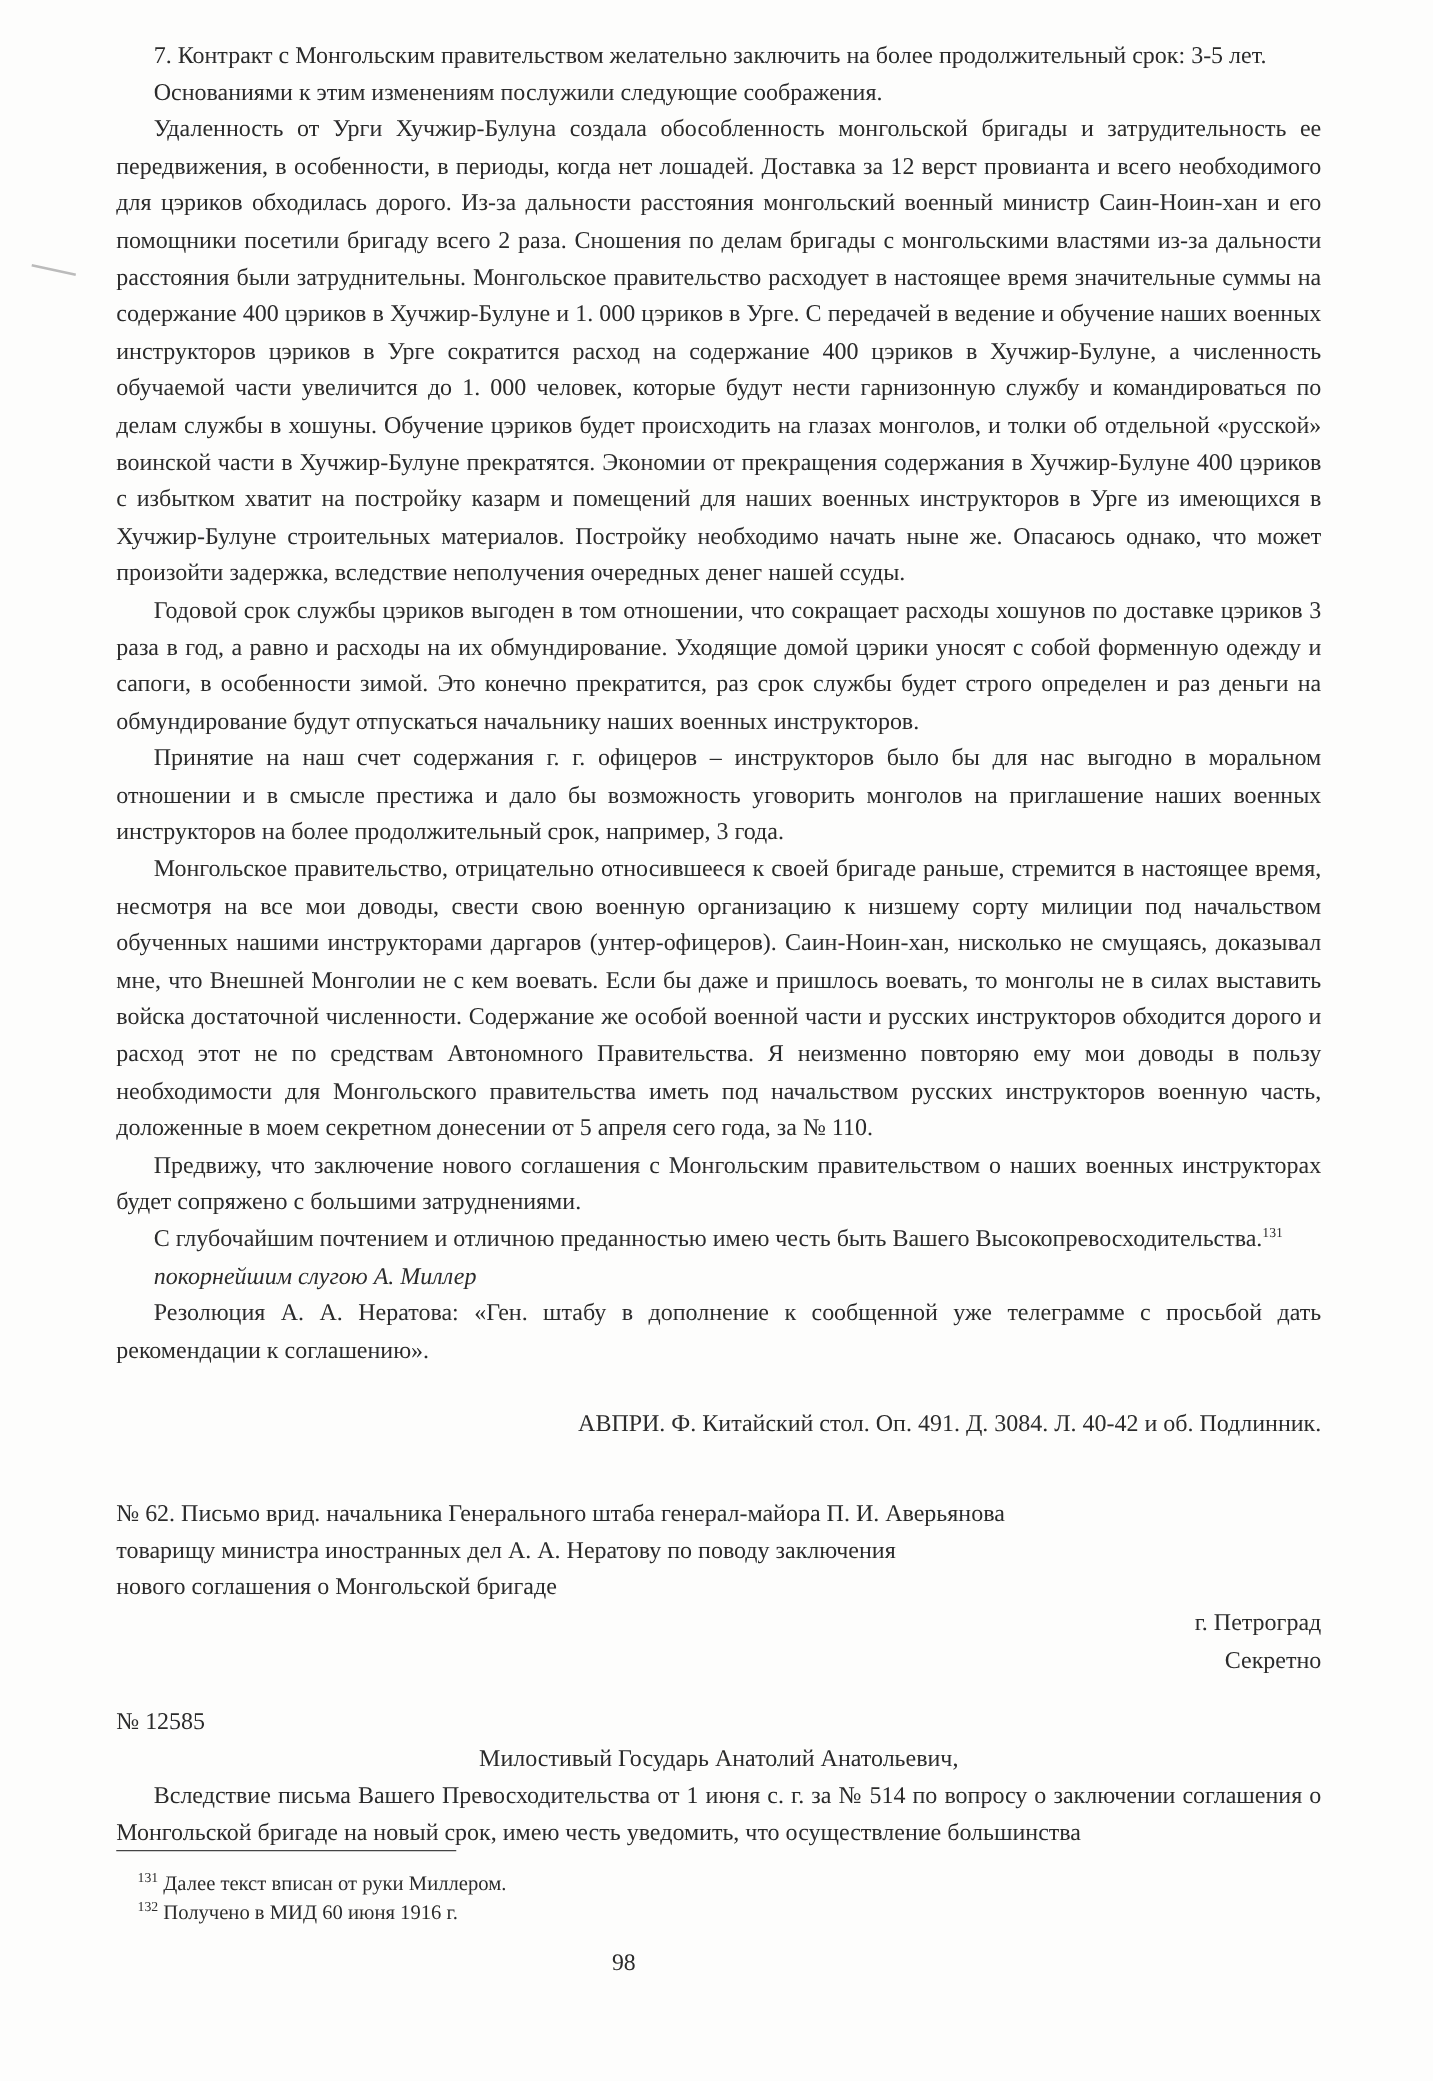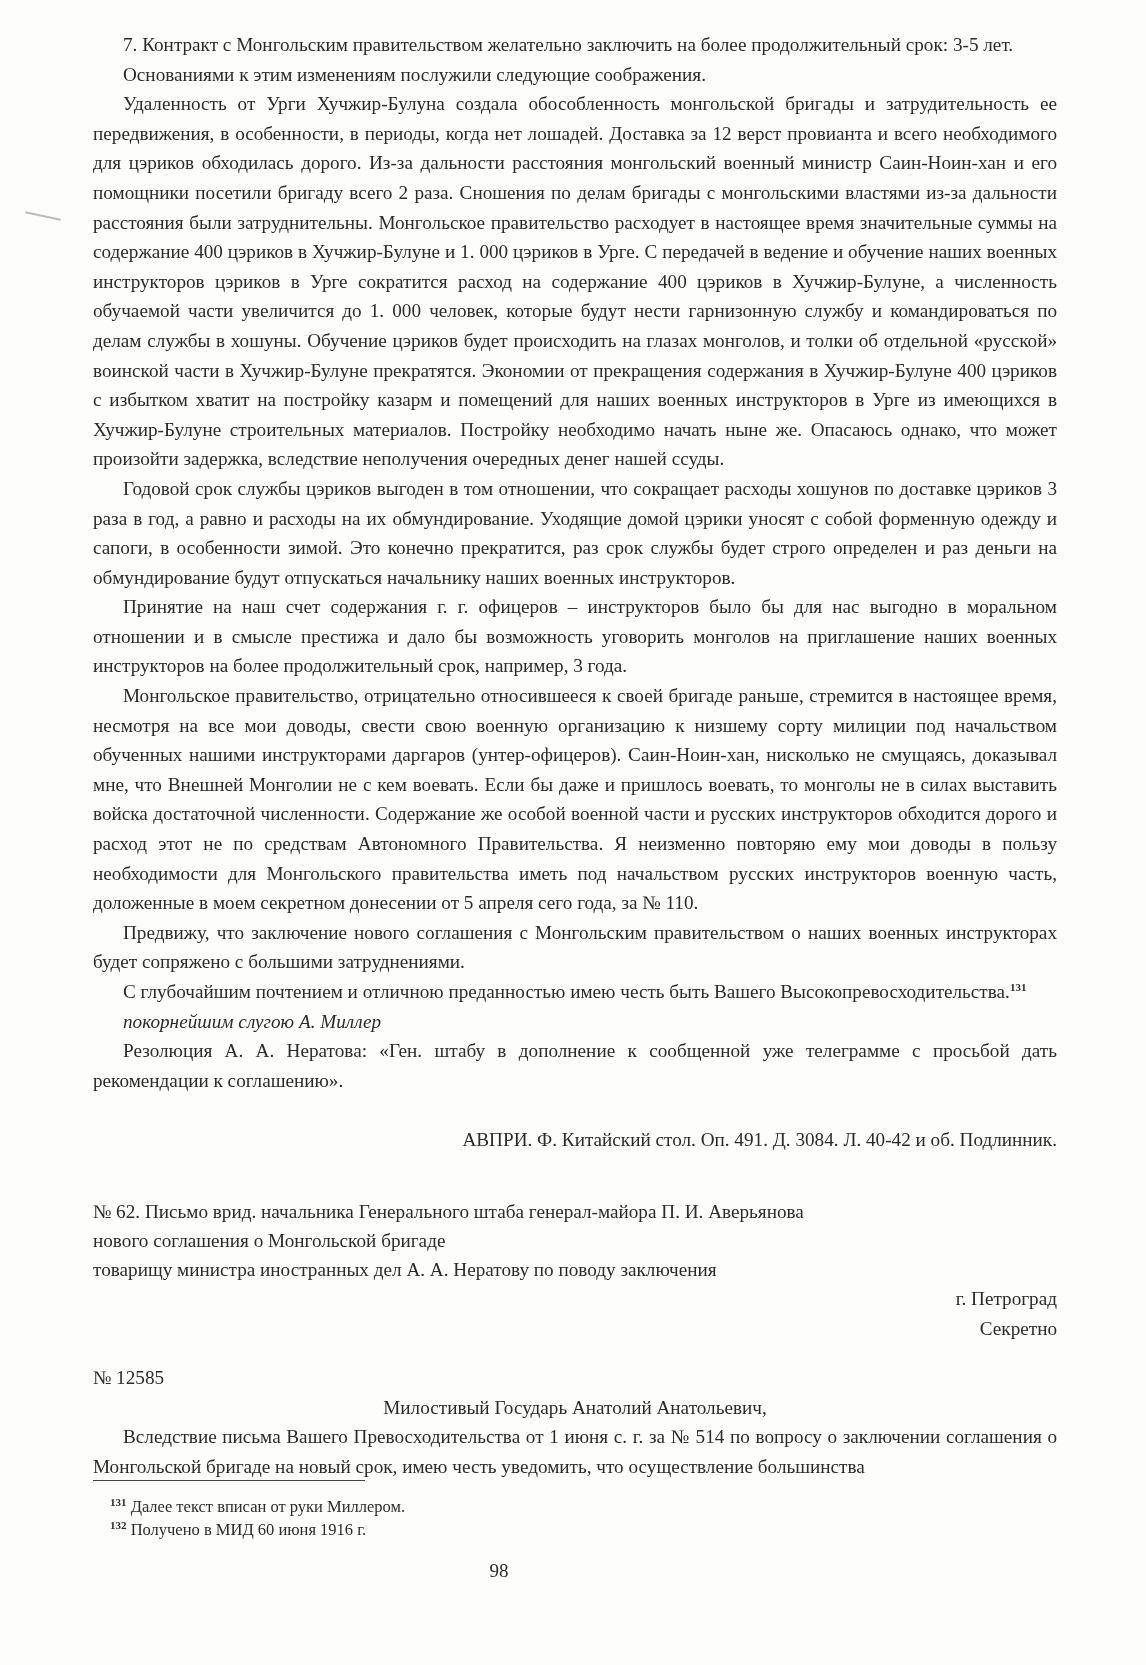--- a/index.html
+++ b/index.html
@@ -11,21 +11,21 @@
   .p {
     font-size: 19.2px; line-height: 29.6px; text-align: justify; margin: 0;
     hyphens: manual;
   }
   .indent { text-indent: 30px; }
   .italic { font-style: italic; }
   .right { text-align: right; }
   .center { text-align: center; }
   .archive { text-align: right; margin-top: 30px; font-size: 19.2px; line-height: 29.6px; }
   .doc-title { font-weight: normal; text-align: left; font-size: 19.2px; line-height: 29px; margin-top: 42px; }
-  sup { font-size: 11px; vertical-align: super; line-height: 0; font-weight: bold; }
+  sup { font-size: 11px; vertical-align: super; line-height: 0; }
   .footnote-rule { position: absolute; left: 93px; top: 1480px; width: 272px; height: 1px; background: #444; }
   .footnotes { position: absolute; left: 110px; top: 1495px; font-size: 16.5px; line-height: 23px; }
   .page-number { position: absolute; left: 0; width: 998px; text-align: center; top: 1560px; font-size: 19px; }
   .margin-mark { position: absolute; left: 25px; top: 215px; width: 36px; height: 2px; background: #bbb; transform: rotate(12deg); }
   .spacer-sm { height: 20px; }
 </style>
 </head>
 <body>
 
 <div class="margin-mark"></div>
@@ -38,22 +38,22 @@
   <p class="p indent">Принятие на наш счет содержания г. г. офицеров – инструкторов было бы для нас выгодно в моральном отношении и в смысле престижа и дало бы возможность уговорить монголов на приглашение наших военных инструкторов на более продолжительный срок, например, 3 года.</p>
   <p class="p indent">Монгольское правительство, отрицательно относившееся к своей бригаде раньше, стремится в настоящее время, несмотря на все мои доводы, свести свою военную организацию к низшему сорту милиции под начальством обученных нашими инструкторами даргаров (унтер-офицеров). Саин-Ноин-хан, нисколько не смущаясь, доказывал мне, что Внешней Монголии не с кем воевать. Если бы даже и пришлось воевать, то монголы не в силах выставить войска достаточной численности. Содержание же особой военной части и русских инструкторов обходится дорого и расход этот не по средствам Автономного Правительства. Я неизменно повторяю ему мои доводы в пользу необходимости для Монгольского правительства иметь под начальством русских инструкторов военную часть, доложенные в моем секретном донесении от 5 апреля сего года, за № 110.</p>
   <p class="p indent">Предвижу, что заключение нового соглашения с Монгольским правительством о наших военных инструкторах будет сопряжено с большими затруднениями.</p>
   <p class="p indent"><span>С глубочайшим почтением и отличною преданностью имею честь быть Вашего Высокопревосходительства.</span><sup>131</sup></p>
   <p class="p indent italic">покорнейшим слугою А. Миллер</p>
   <p class="p indent">Резолюция А. А. Нератова: «Ген. штабу в дополнение к сообщенной уже телеграмме с просьбой дать рекомендации к соглашению».</p>
   <div class="archive">АВПРИ. Ф. Китайский стол. Оп. 491. Д. 3084. Л. 40-42 и об. Подлинник.</div>
 
   <div class="doc-title">
     <div>№ 62. Письмо врид. начальника Генерального штаба генерал-майора П. И. Аверьянова</div>
+    <div>товарищу министра иностранных дел А. А. Нератову по поводу заключения</div>
     <div>нового соглашения о Монгольской бригаде</div>
-    <div>товарищу министра иностранных дел А. А. Нератову по поводу заключения</div>
   </div>
   <p class="p right">г. Петроград</p>
   <p class="p right">Секретно</p>
   <div class="spacer-sm"></div>
   <p class="p">№ 12585</p>
   <p class="p center">Милостивый Государь Анатолий Анатольевич,</p>
   <p class="p indent">Вследствие письма Вашего Превосходительства от 1 июня с. г. за № 514 по вопросу о заключении соглашения о Монгольской бригаде на новый срок, имею честь уведомить, что осуществление большинства</p>
 </div>
 
 <div class="footnote-rule"></div>

